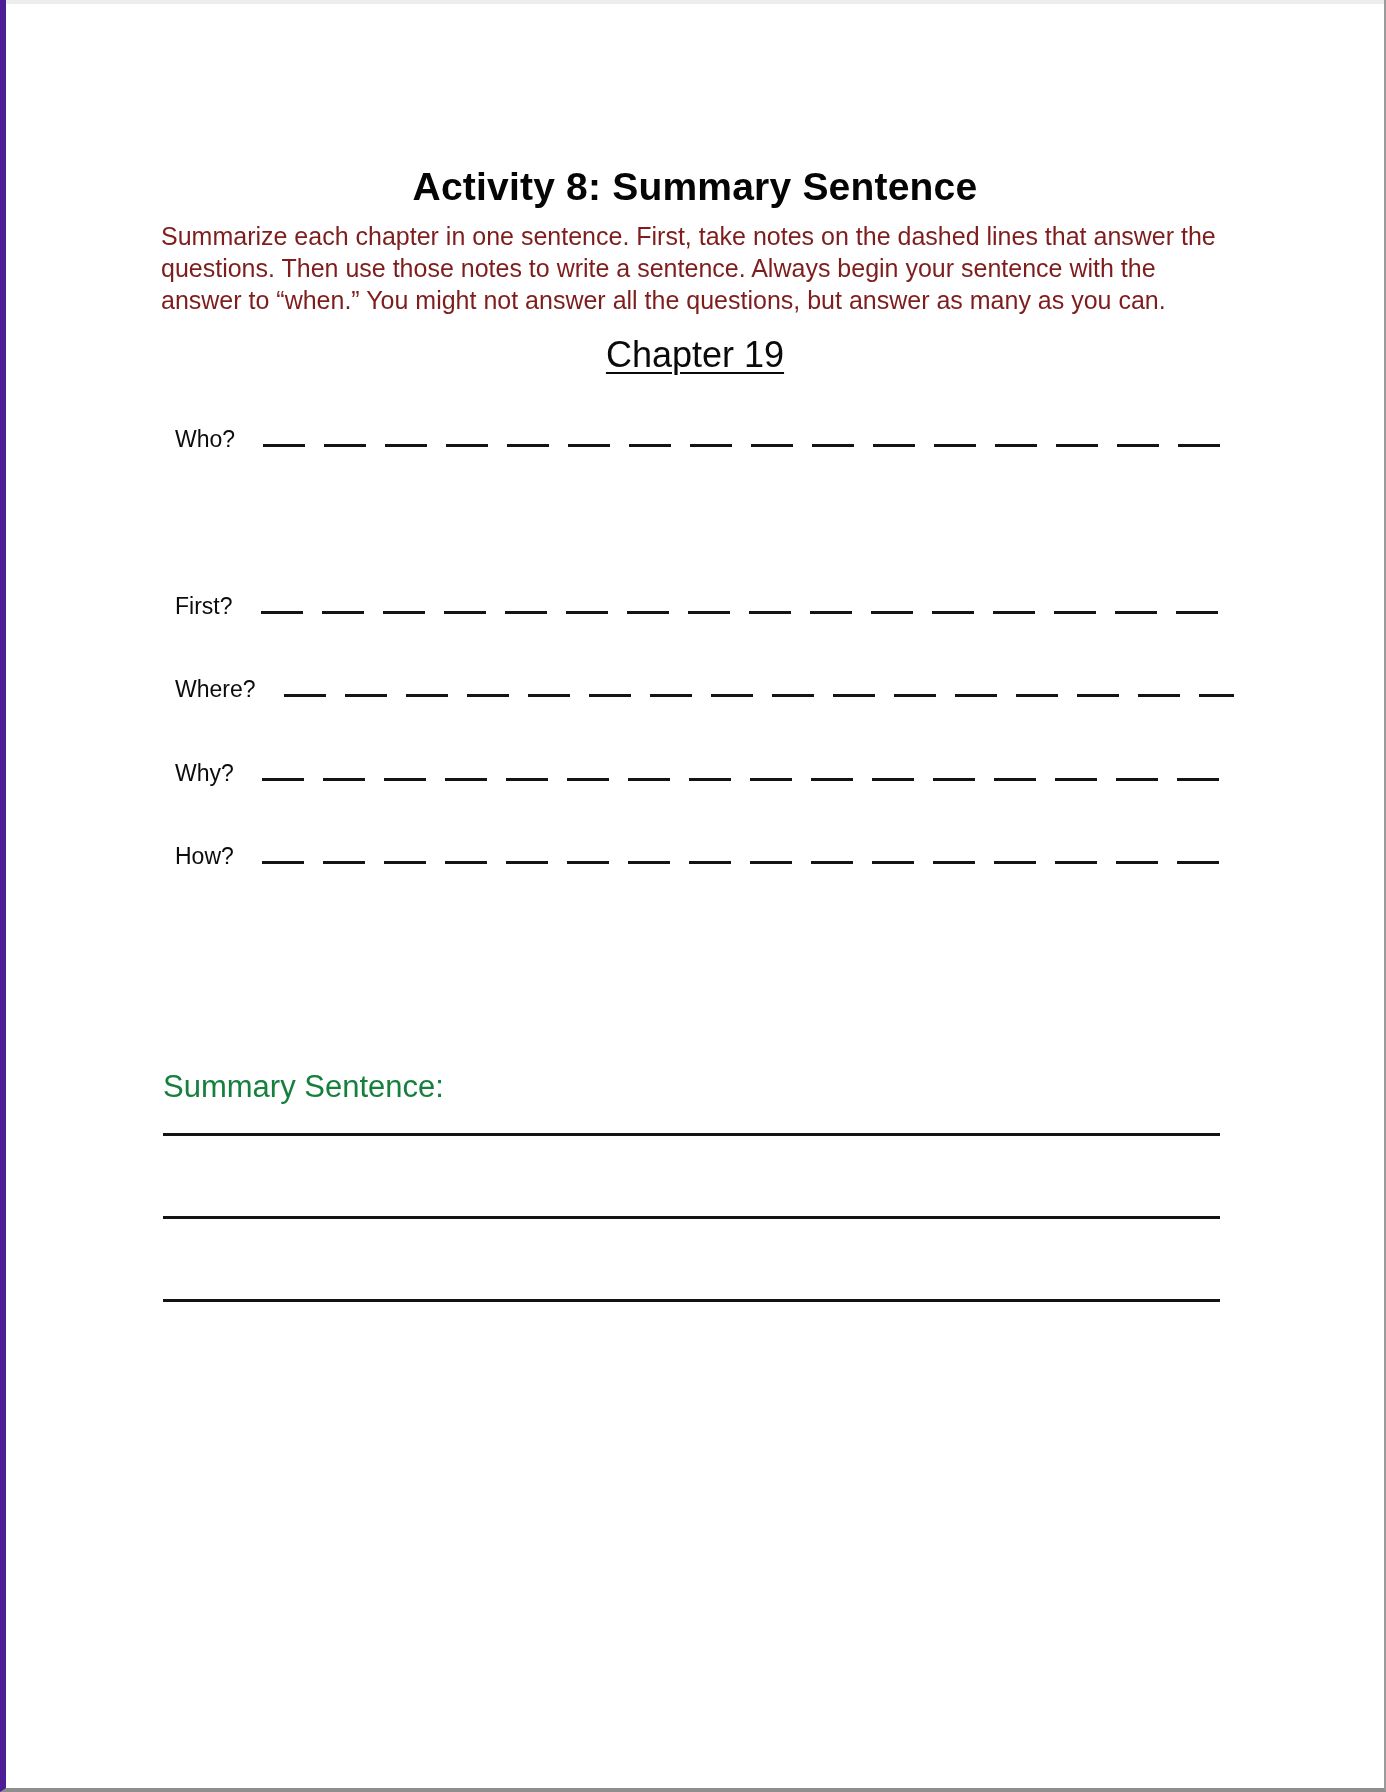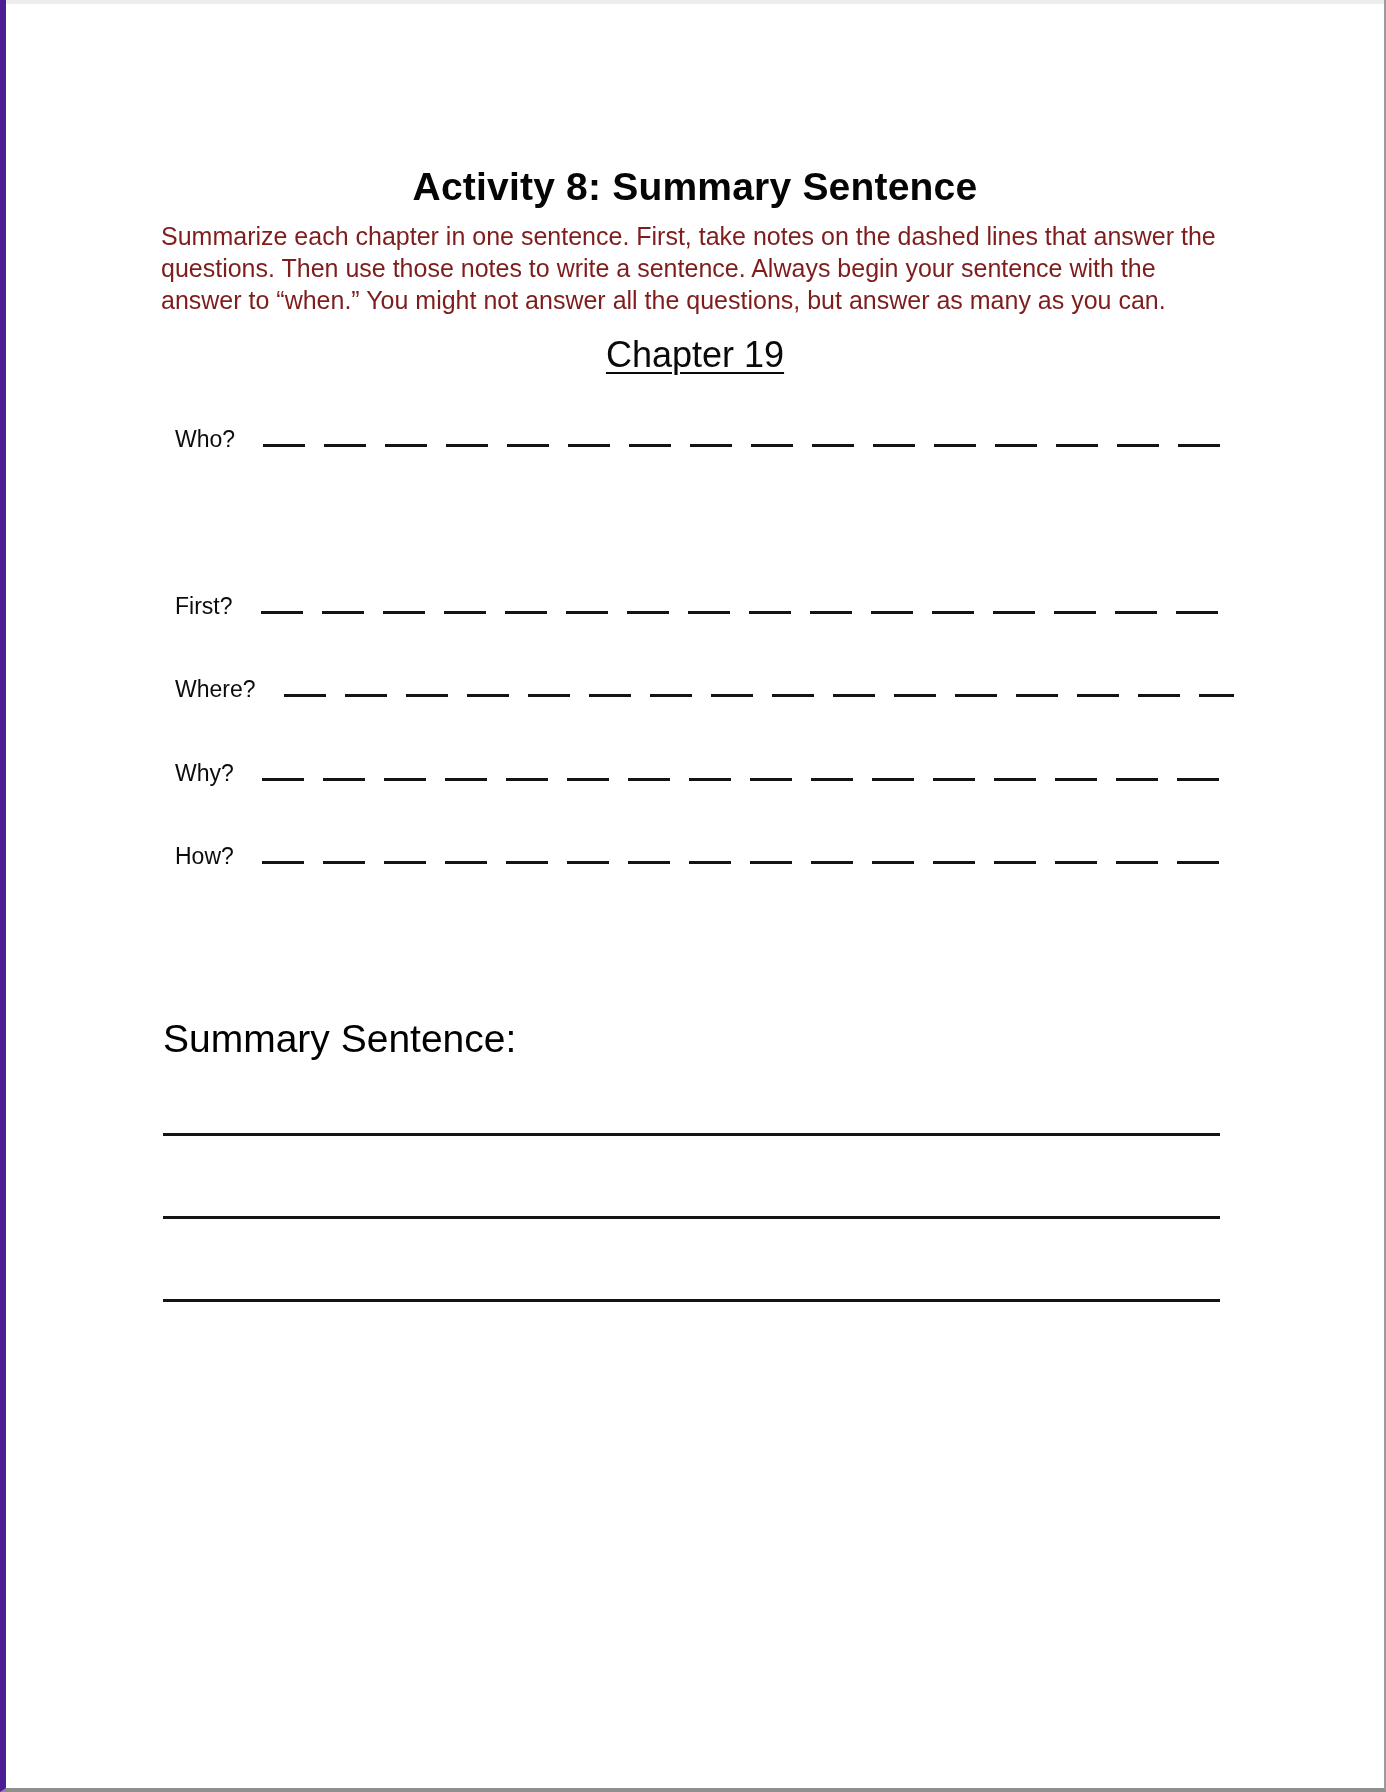--- a/index.html
+++ b/index.html
@@ -94,25 +94,25 @@
     );
   }
   .row-0 { top: 428px; }
   .row-1 { top: 512px; }
   .row-2 { top: 595px; }
   .row-3 { top: 678px; }
   .row-4 { top: 762px; }
   .row-5 { top: 845px; }
   .summary-label {
     position: absolute;
-    top: 1019px;
+    top: 1071px;
     left: 157px;
-    font-size: 39px;
+    font-size: 31px;
     line-height: 1;
-    color: #000000;
+    color: #15803d;
   }
   .answer-line {
     position: absolute;
     left: 157px;
     width: 1057px;
     height: 3px;
     background: #131313;
   }
   .aline-0 { top: 1133px; }
   .aline-1 { top: 1216px; }

